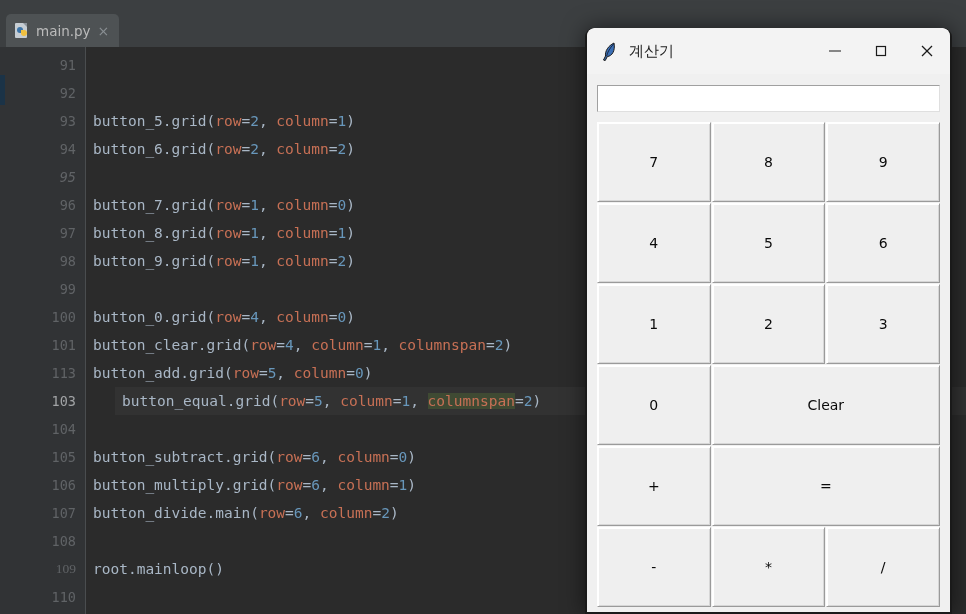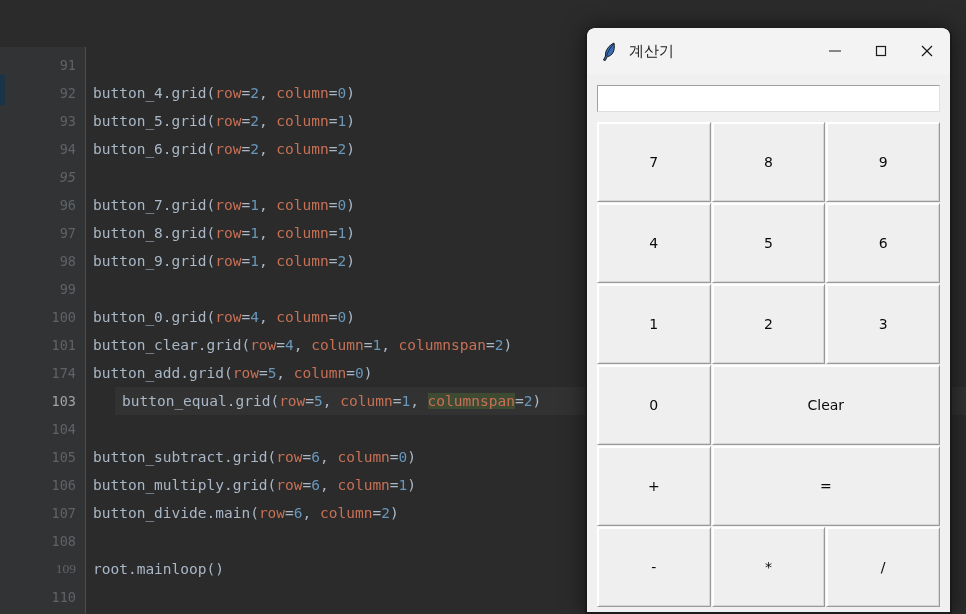--- a/index.html
+++ b/index.html
@@ -258,49 +258,60 @@
     box-sizing: border-box;
     user-select: none;
   }
   .tkbtn.span2 { grid-column: span 2; }
 </style>
 </head>
 <body>
 
 <div id="ide">
 
+  <div id="tabbar">
+    <div id="tab-main">
+      <span class="py-icon">
+        <span class="sheet"></span>
+          <span class="fold"></span>
+        <span class="snake-b"></span>
+          <span class="snake-y"></span>
+      </span>
+      <span id="tab-label">main.py</span>
+      <span id="tab-close">×</span>
+    </div>
+  </div>
 
   <div id="left-stripe"></div>
   <div id="bookmark-mark"></div>
   <div id="gutter">
       <div class="lineno" style="top: 4px;">91</div>
       <div class="lineno" style="top: 32px;">92</div>
       <div class="lineno" style="top: 60px;">93</div>
       <div class="lineno" style="top: 88px;">94</div>
       <div class="lineno" style="top: 116px; font-style: italic;">95</div>
       <div class="lineno" style="top: 144px;">96</div>
       <div class="lineno" style="top: 172px;">97</div>
       <div class="lineno" style="top: 200px;">98</div>
       <div class="lineno" style="top: 228px;">99</div>
       <div class="lineno" style="top: 256px;">100</div>
       <div class="lineno" style="top: 284px;">101</div>
-      <div class="lineno" style="top: 312px;">174</div>
+      <div class="lineno" style="top: 312px;">113</div>
       <div class="lineno current" style="top: 340px;">103</div>
       <div class="lineno" style="top: 368px;">104</div>
       <div class="lineno" style="top: 396px;">105</div>
       <div class="lineno" style="top: 424px;">106</div>
       <div class="lineno" style="top: 452px;">107</div>
       <div class="lineno" style="top: 480px;">108</div>
       <div class="lineno" style="top: 508px; font-family: Liberation Serif, serif;">109</div>
       <div class="lineno" style="top: 536px;">110</div>
     </div>
   <div id="gutter-border"></div>
   <div id="editor">
       <div class="code-row" style="top: 4px;"></div>
-      <div class="code-row" style="top: 32px;"><span>button_4.grid(</span><span class="kw-arg">row</span><span>=</span><span class="num">2</span><span>, </span><span class="kw-arg">column</span><span>=</span><span class="num">0</span><span>)</span></div>
       <div class="code-row" style="top: 60px;"><span>button_5.grid(</span><span class="kw-arg">row</span><span>=</span><span class="num">2</span><span>, </span><span class="kw-arg">column</span><span>=</span><span class="num">1</span><span>)</span></div>
       <div class="code-row" style="top: 88px;"><span>button_6.grid(</span><span class="kw-arg">row</span><span>=</span><span class="num">2</span><span>, </span><span class="kw-arg">column</span><span>=</span><span class="num">2</span><span>)</span></div>
       <div class="code-row" style="top: 116px;"></div>
       <div class="code-row" style="top: 144px;"><span>button_7.grid(</span><span class="kw-arg">row</span><span>=</span><span class="num">1</span><span>, </span><span class="kw-arg">column</span><span>=</span><span class="num">0</span><span>)</span></div>
       <div class="code-row" style="top: 172px;"><span>button_8.grid(</span><span class="kw-arg">row</span><span>=</span><span class="num">1</span><span>, </span><span class="kw-arg">column</span><span>=</span><span class="num">1</span><span>)</span></div>
       <div class="code-row" style="top: 200px;"><span>button_9.grid(</span><span class="kw-arg">row</span><span>=</span><span class="num">1</span><span>, </span><span class="kw-arg">column</span><span>=</span><span class="num">2</span><span>)</span></div>
       <div class="code-row" style="top: 228px;"></div>
       <div class="code-row" style="top: 256px;"><span>button_0.grid(</span><span class="kw-arg">row</span><span>=</span><span class="num">4</span><span>, </span><span class="kw-arg">column</span><span>=</span><span class="num">0</span><span>)</span></div>
       <div class="code-row" style="top: 284px;"><span>button_clear.grid(</span><span class="kw-arg">row</span><span>=</span><span class="num">4</span><span>, </span><span class="kw-arg">column</span><span>=</span><span class="num">1</span><span>, </span><span class="kw-arg">columnspan</span><span>=</span><span class="num">2</span><span>)</span></div>
       <div class="code-row" style="top: 312px;"><span>button_add.grid(</span><span class="kw-arg">row</span><span>=</span><span class="num">5</span><span>, </span><span class="kw-arg">column</span><span>=</span><span class="num">0</span><span>)</span></div>

